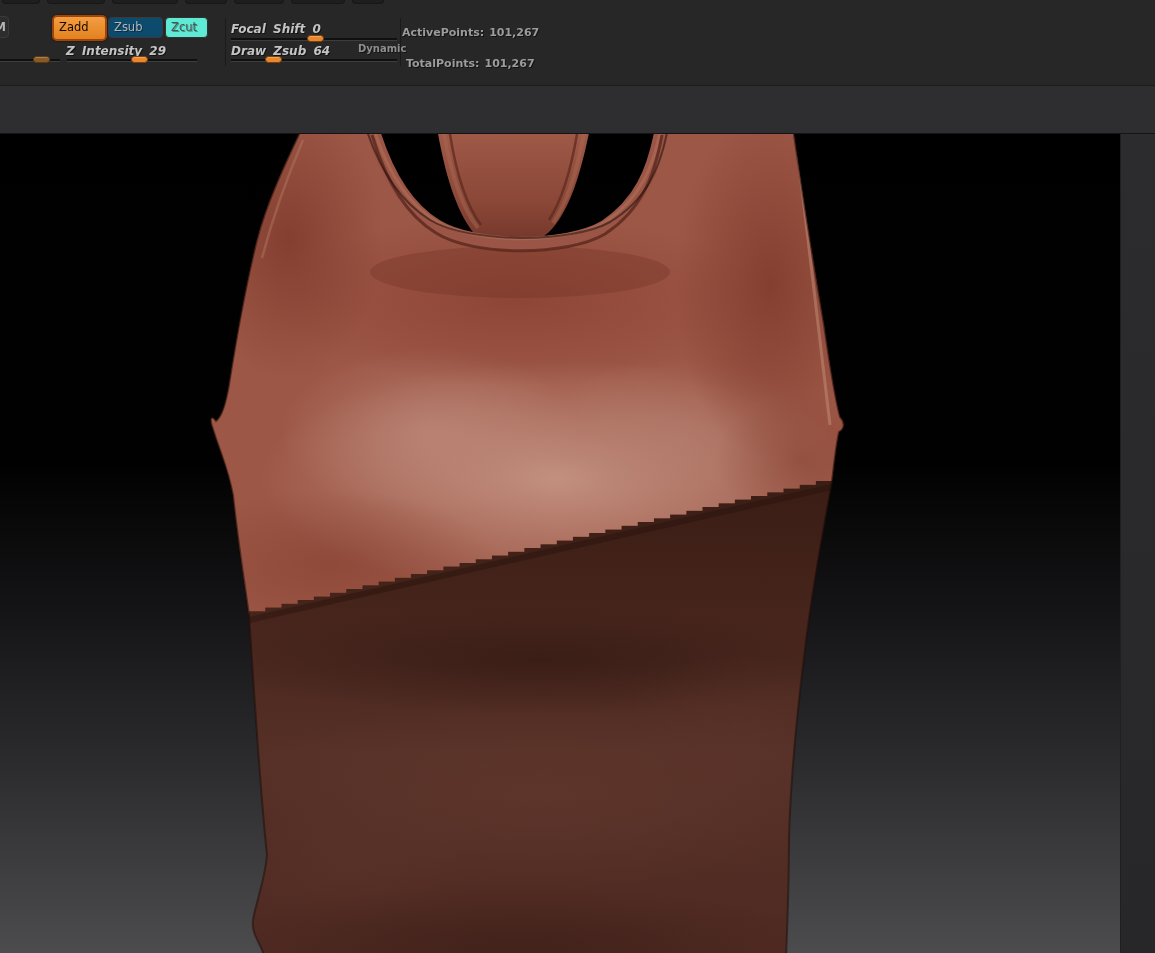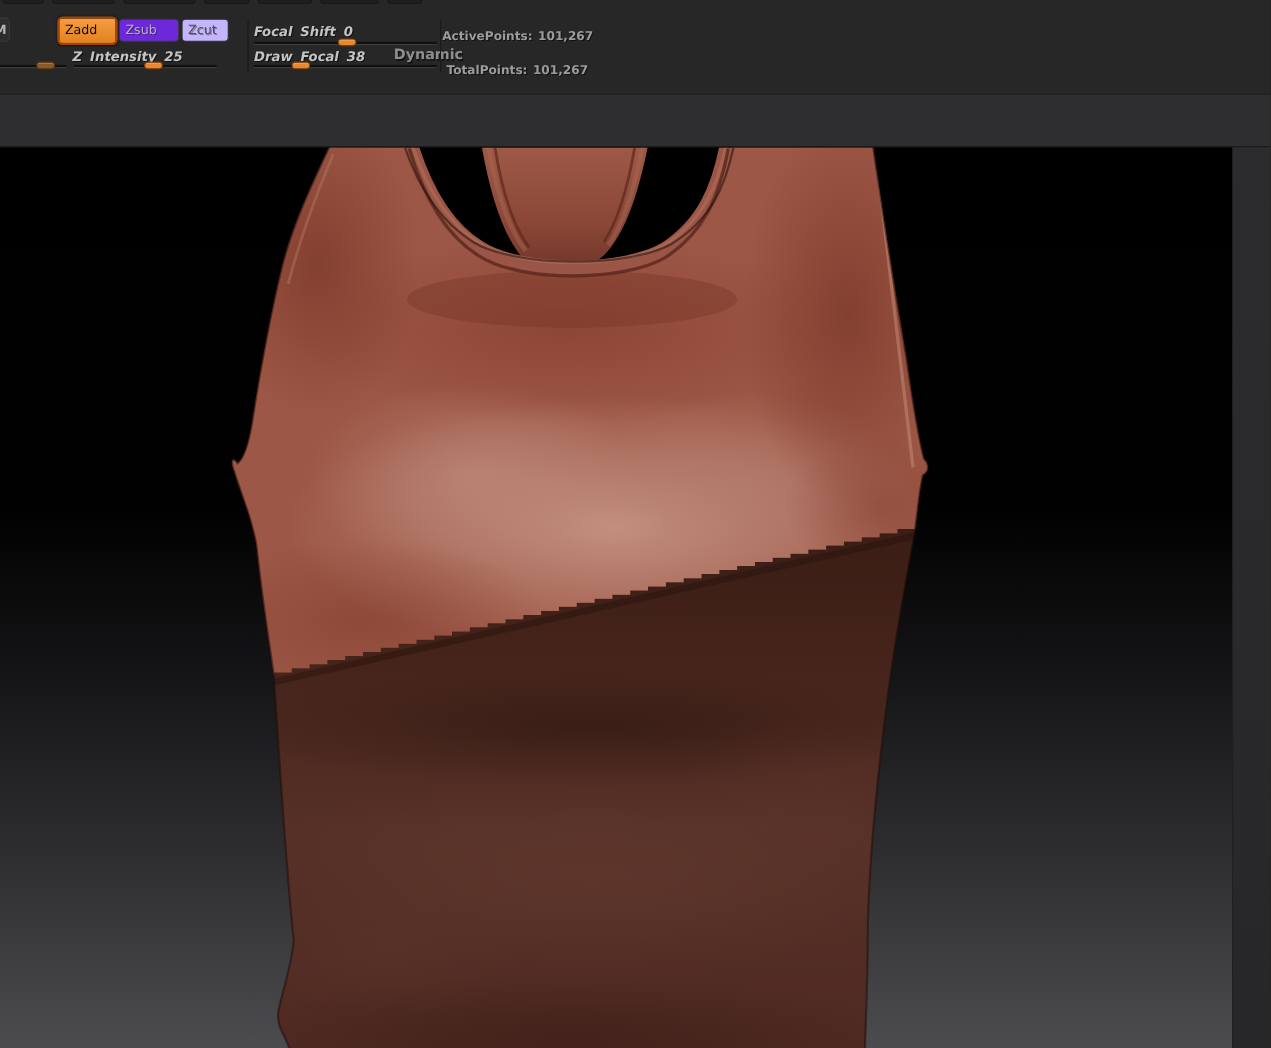--- a/index.html
+++ b/index.html
@@ -17,40 +17,40 @@
           border-radius:0 0 4px 4px; }
 
   .zbtn { position:absolute; font-weight:normal; font-size:11.5px; line-height:1;
           display:flex; align-items:center; border-radius:4px;
           text-shadow:1px 1px 0 rgba(0,0,0,0.35); cursor:pointer; }
   .zbtn-active { left:52px; top:15px; width:55px; height:26px; padding-left:5px;
                  background:linear-gradient(#f49d41,#e2821f); border:2px solid #a04409;
                  color:#140a00; text-shadow:none; border-radius:5px;
                  box-shadow:0 0 2px rgba(0,0,0,.6); }
   .zbtn-plain { left:108px; top:17px; width:55px; height:21px; padding-left:5px;
-                background:#6d28d9; border:1px solid #3a3a3a; color:#b5b5b5; }
+                background:#0c4a6e; border:1px solid #3a3a3a; color:#b5b5b5; }
   .zbtn-disabled { left:165px; top:17px; width:43px; height:21px; padding-left:5px;
-                   background:#c4b5fd; border:1px solid #303030; color:#515151; }
+                   background:#5eead4; border:1px solid #303030; color:#515151; }
   .partial-btn { position:absolute; left:-46px; top:16px; width:55px; height:22px;
                  background:#2d2d2d; border:1px solid #3a3a3a; border-radius:4px;
                  color:#b5b5b5; font-weight:bold; font-size:11.5px; line-height:20px;
                  text-align:right; padding-right:2px; }
 
   .slider-label { position:absolute; font-size:12px; font-weight:bold; color:#c4c4c4;
                   text-shadow:1px 1px 0 rgba(0,0,0,.55); word-spacing:3px; white-space:nowrap;font-style:italic; }
   .slider-track { position:absolute; height:0; border-top:2px solid #101010;
                   border-bottom:1px solid #3d3d3d; cursor:pointer; }
   .slider-handle { position:absolute; width:17px; height:7px; border-radius:3.5px;
                    background:#e8872b; border:1px solid #7a3d0c;
                    box-shadow:inset 0 1px 0 rgba(255,255,255,.25); cursor:pointer; }
   .slider-handle.dull { background:#8a5a26; border-color:#5a3a10; }
 
   .vdiv { position:absolute; width:1px; background:#1a1a1a; }
 
-  .dyn-label { position:absolute; left:358px; top:43px; font-size:13px; font-weight:bold;
+  .dyn-label { position:absolute; left:358px; top:43px; font-size:10px; font-weight:bold;
                color:#8e8e8e; text-shadow:1px 1px 0 rgba(0,0,0,.5); }
 
   .points { position:absolute; font-size:11px; font-weight:bold; color:#9c9c9c;
             text-shadow:1px 1px 0 rgba(0,0,0,.55); white-space:nowrap; }
   .points .val { margin-left:5px; }
 
   
   .viewport { position:absolute; left:0; top:134px; width:1120px; height:819px; overflow:hidden;
               background:linear-gradient(to bottom,
                 #000000 0%, #010101 40%, #131315 57%, #2d2d2f 78%, #4c4c4e 100%); }
@@ -79,37 +79,37 @@
 
     <div class="zbtn zbtn-active">Zadd</div>
     <div class="zbtn zbtn-plain">Zsub</div>
     <div class="zbtn zbtn-disabled">Zcut</div>
 
     <div class="slider-track" style="left:0; top:59px; width:60px"></div>
     <div class="slider-handle dull" style="left:33px; top:56px"></div>
 
     <div class="slider-label" style="left:66px; top:44px">
       <span>Z Intensity</span>
-      <span>25</span>
+      <span>29</span>
     </div>
     <div class="slider-track" style="left:67px; top:59px; width:130px"></div>
     <div class="slider-handle" style="left:131px; top:56px"></div>
 
     <div class="vdiv" style="left:225px; top:18px; height:48px"></div>
 
     <div class="slider-label" style="left:231px; top:22px">
       <span>Focal Shift</span>
       <span>0</span>
     </div>
     <div class="slider-track" style="left:231px; top:38px; width:166px"></div>
     <div class="slider-handle" style="left:307px; top:35px"></div>
 
     <div class="slider-label" style="left:231px; top:44px">
-      <span>Draw Focal</span>
-      <span>38</span>
+      <span>Draw Zsub</span>
+      <span>64</span>
     </div>
     <div class="slider-track" style="left:231px; top:59px; width:166px"></div>
     <div class="slider-handle" style="left:265px; top:56px"></div>
 
     <div class="dyn-label">Dynamic</div>
 
     <div class="vdiv" style="left:400px; top:18px; height:48px"></div>
 
     <div class="points" style="left:402px; top:26px">
       <span>ActivePoints:</span><span class="val">101,267</span>

